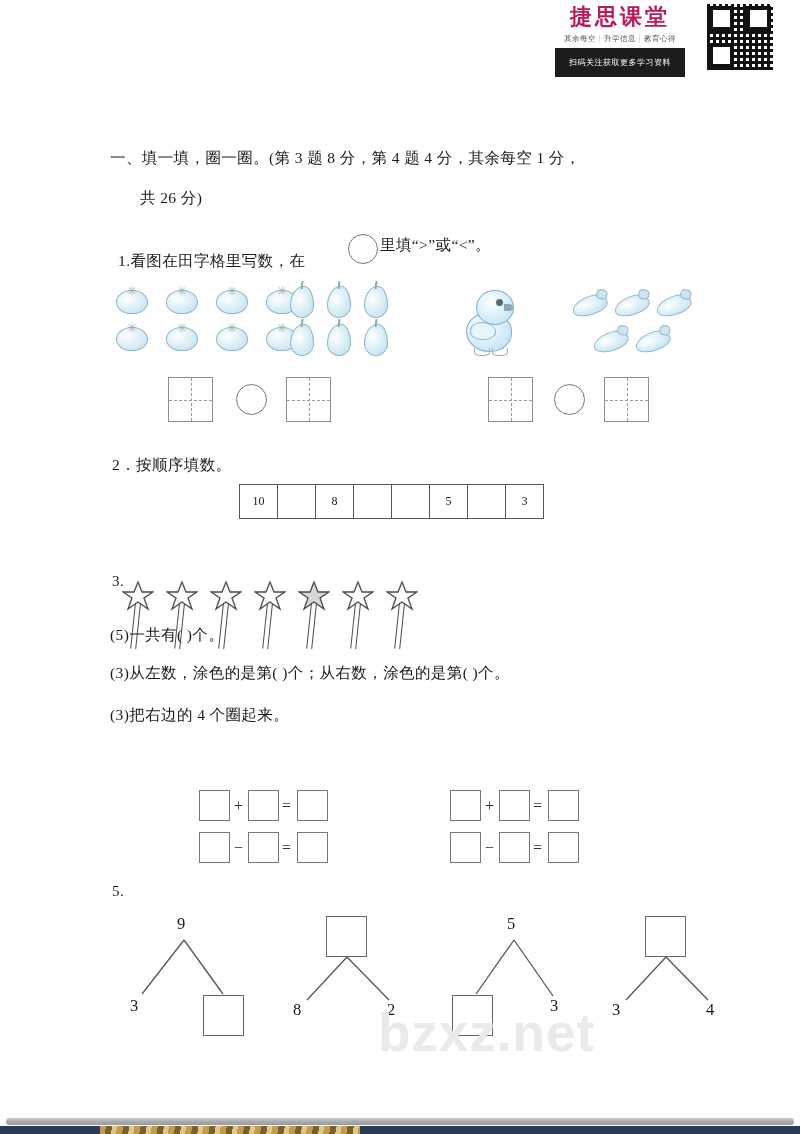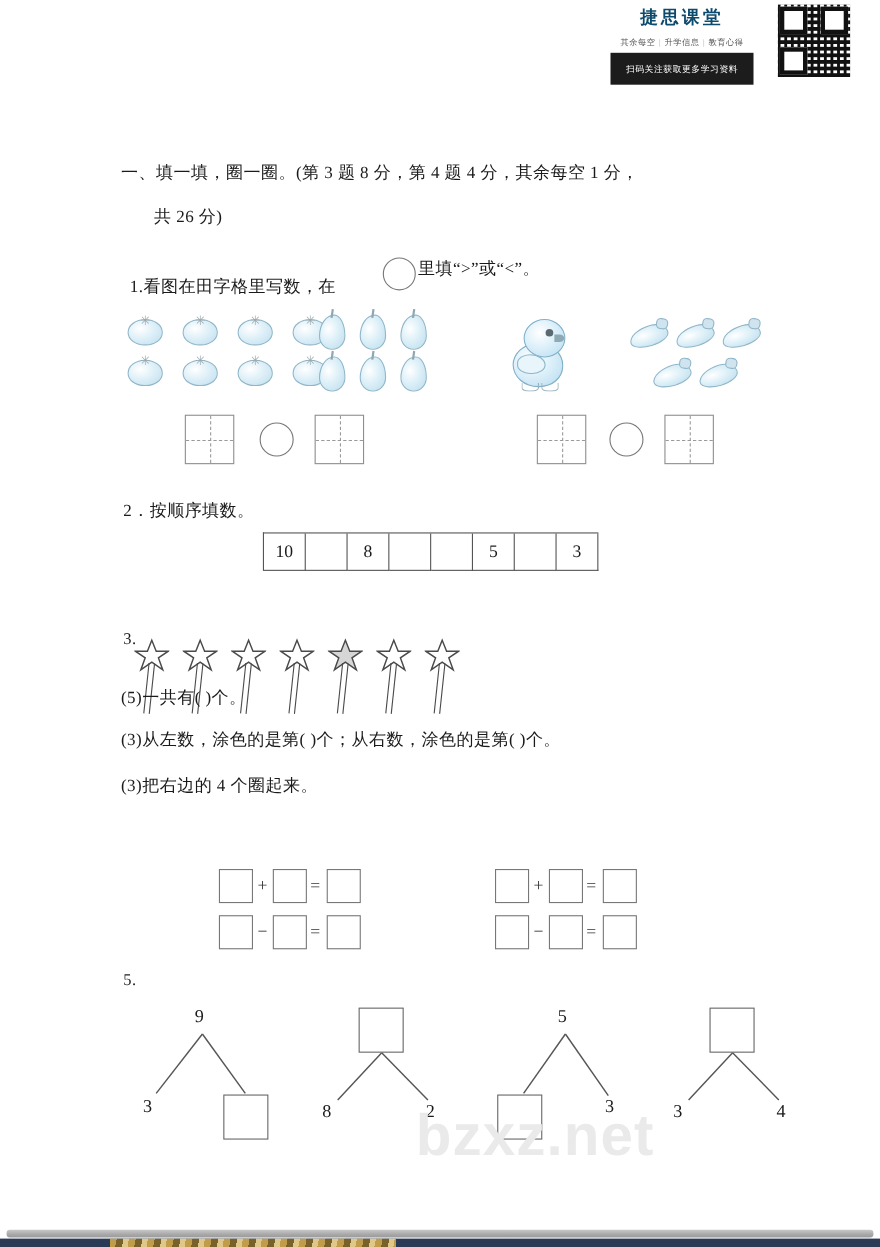--- a/index.html
+++ b/index.html
@@ -36,23 +36,23 @@
     align-items: flex-start;
   }
   .logo-left {
     width: 160px;
     padding-top: 4px;
     text-align: center;
   }
   .logo-title {
     font-family: "Liberation Serif", "DejaVu Serif", serif;
     font-weight: bold;
-    font-size: 16px;
+    font-size: 22px;
     letter-spacing: 3px;
-    color: #0c4a6e;
+    color: #be185d;
     line-height: 26px;
   }
   .logo-sub {
     font-size: 7.5px;
     color: #555;
     letter-spacing: 0.5px;
     margin-top: 4px;
     white-space: nowrap;
   }
   .logo-sub span.sep { color: #aaa; padding: 0 3px; }
@@ -256,21 +256,21 @@
     border-top: 1.2px solid #555;
   }
   .seq .cell {
     width: 38px;
     height: 34px;
     border-right: 1.2px solid #555;
     border-bottom: 1.2px solid #555;
     display: flex;
     align-items: center;
     justify-content: center;
-    font-size: 16px;
+    font-size: 12px;
     box-sizing: border-box;
   }
 
   
   .star-wand {
     position: absolute;
     width: 34px; height: 68px;
   }
   .star-wand .stick {
     position: absolute;

